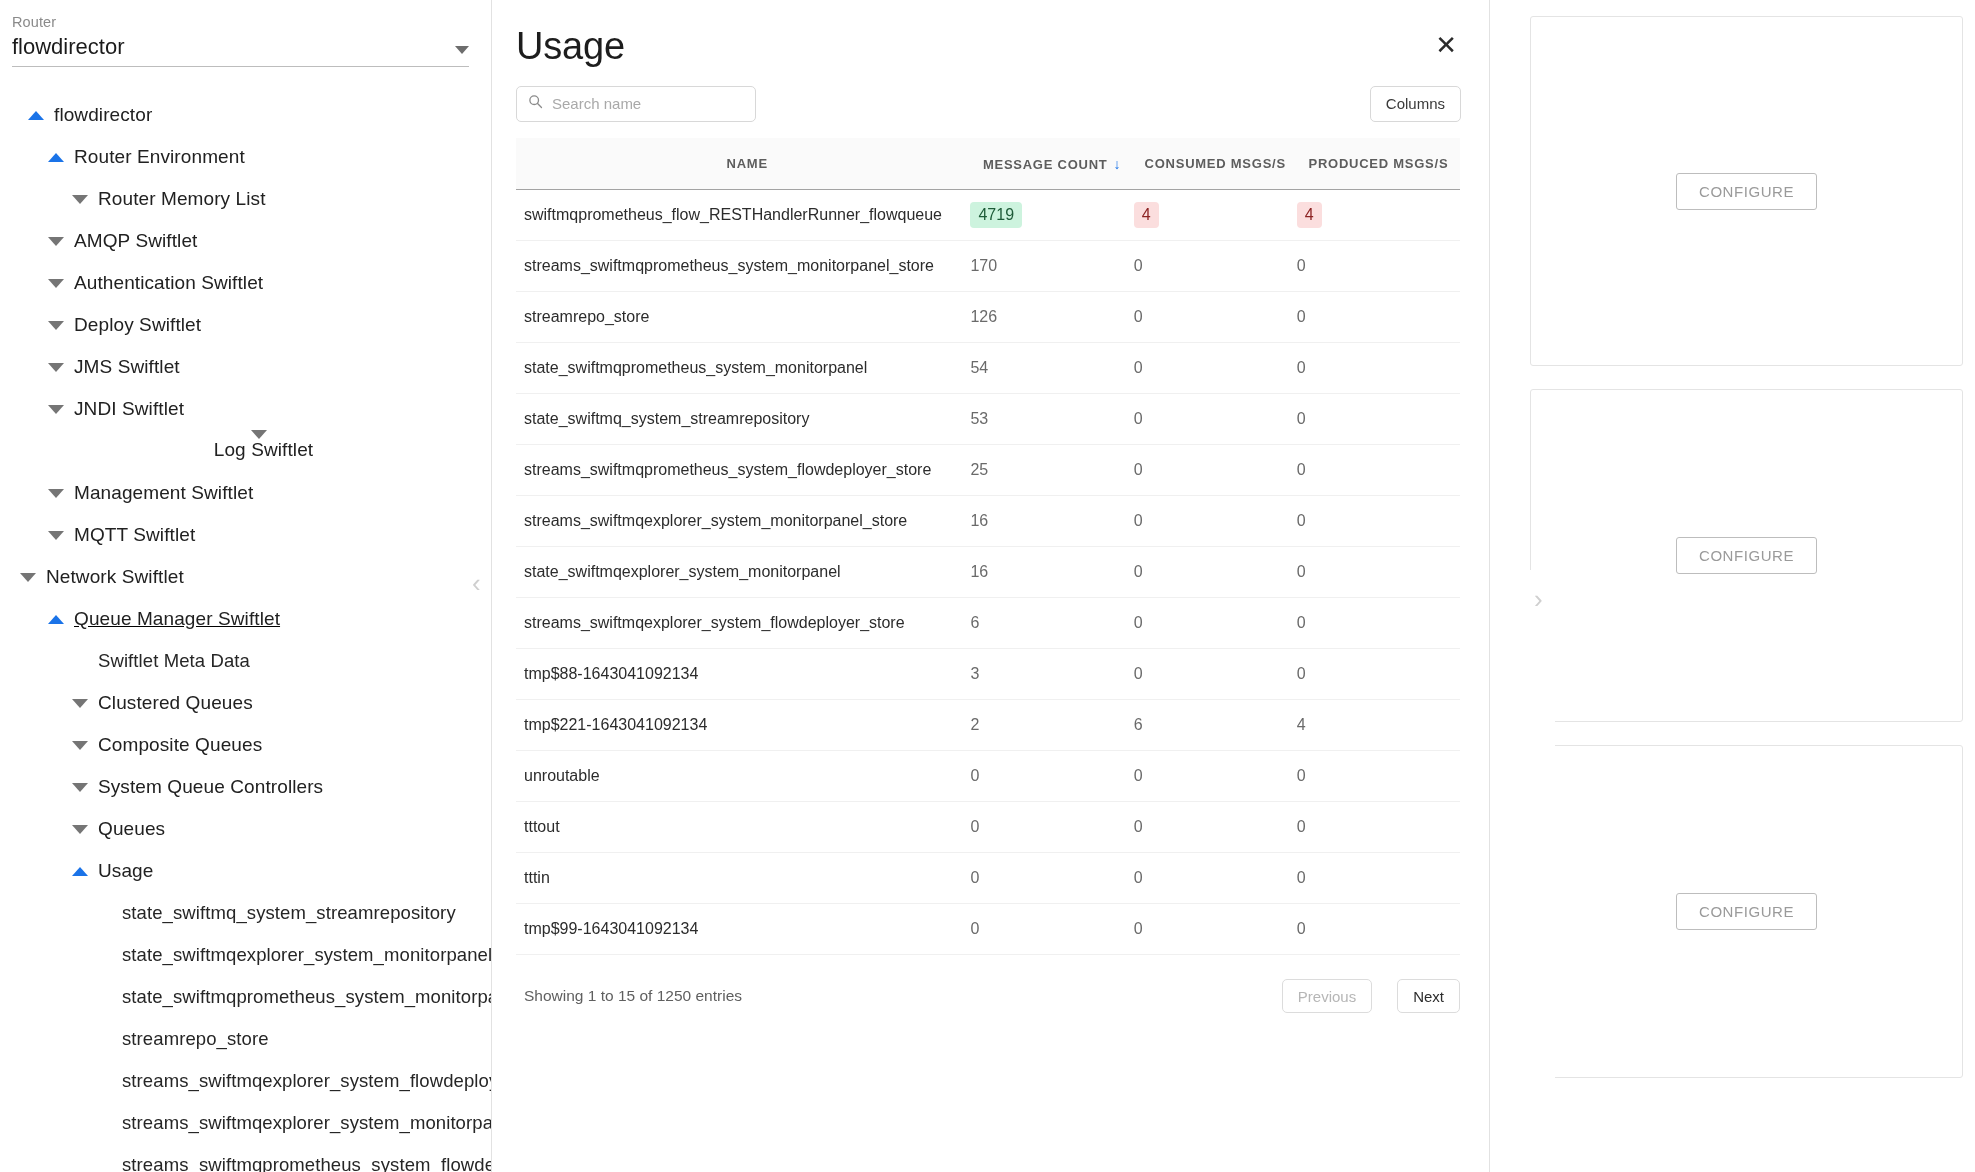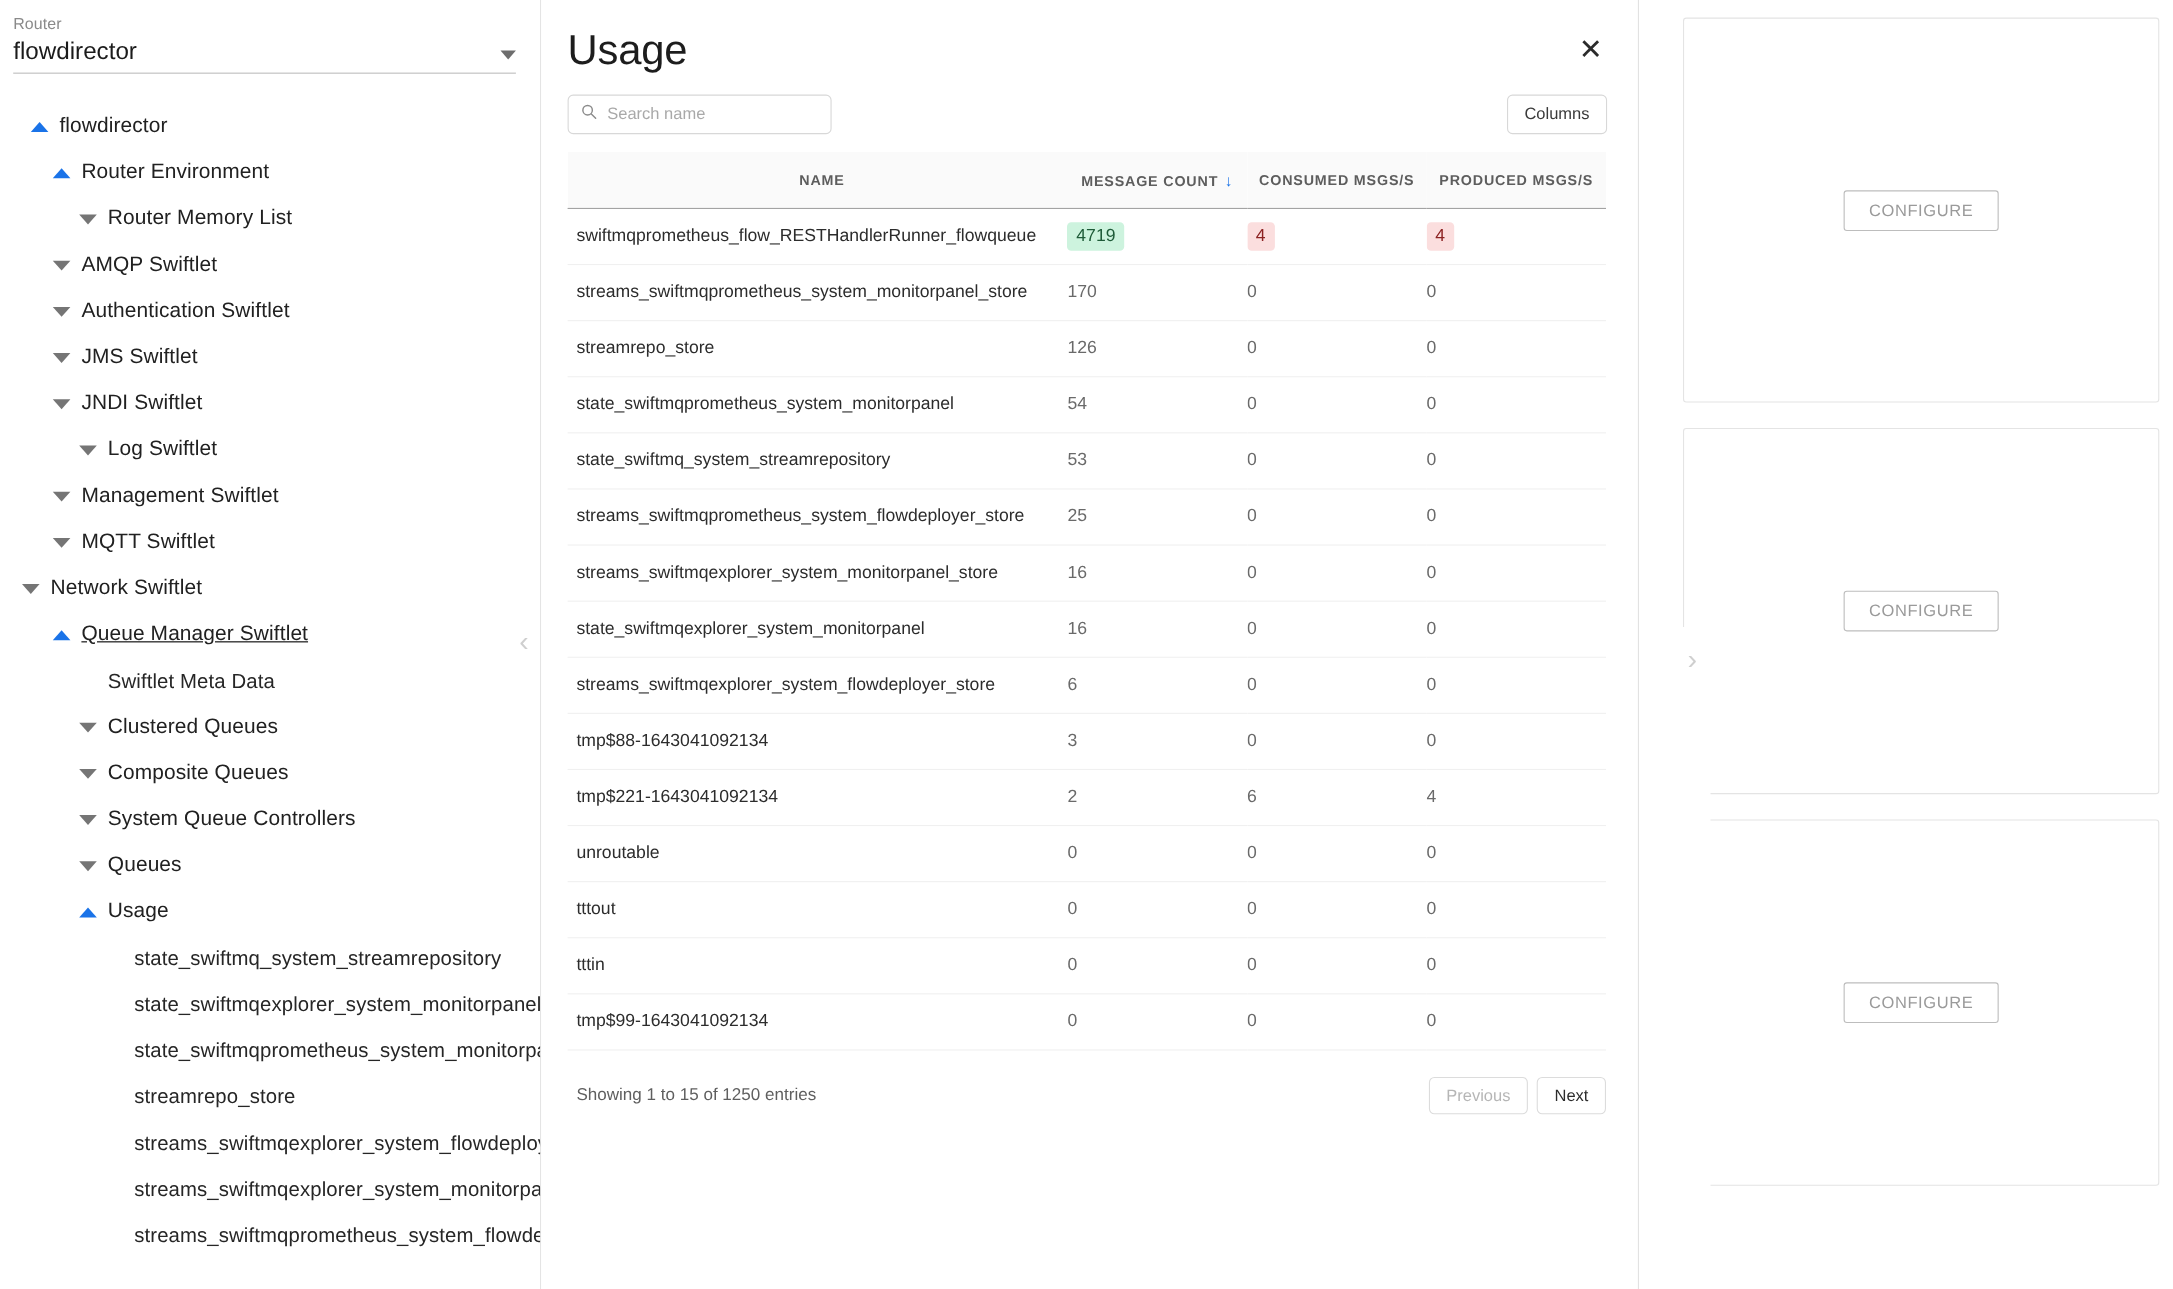--- a/index.html
+++ b/index.html
@@ -130,21 +130,21 @@
     font-size: 16px; line-height: 1.25;
   }
   .badge.green { background: #cdf3de; color: #1e5b38; }
   .badge.red   { background: #fbdede; color: #8c2323; }
 
   .tbl-foot {
     display: flex; justify-content: space-between; align-items: center;
     width: 944px; margin-top: 24px; padding-bottom: 8px;
   }
   .foot-info { font-size: 15.5px; color: #5f5f5f; padding-left: 8px; }
-  .pager { display: flex; gap: 8px; }
+  .pager { display: flex; gap: 25px; }
   .pg-btn {
     height: 34px; padding: 0 15px;
     border: 1px solid #dcdcdc; border-radius: 5px;
     background: #fff; font-family: inherit; font-size: 15px;
     cursor: pointer; display: flex; align-items: center;
   }
   .pg-btn.disabled { color: #b6b6b6; cursor: default; }
   .pg-btn.enabled  { color: #2c2c2c; }
 
   
@@ -209,27 +209,31 @@
         <div class="tnode" style="padding-left: 48px;">
           <span class="tri down"></span>
           <span class="tlabel">AMQP Swiftlet</span>
         </div>
         <div class="tnode" style="padding-left: 48px;">
           <span class="tri down"></span>
           <span class="tlabel">Authentication Swiftlet</span>
         </div>
         <div class="tnode" style="padding-left: 48px;">
           <span class="tri down"></span>
+          <span class="tlabel">Deploy Swiftlet</span>
+        </div>
+        <div class="tnode" style="padding-left: 48px;">
+          <span class="tri down"></span>
           <span class="tlabel">JMS Swiftlet</span>
         </div>
         <div class="tnode" style="padding-left: 48px;">
           <span class="tri down"></span>
           <span class="tlabel">JNDI Swiftlet</span>
         </div>
-        <div class="tnode" style="padding-left: 72px;">
+        <div class="tnode" style="padding-left: 36px; flex-direction: column;">
           <span class="tri down"></span>
           <span class="tlabel">Log Swiftlet</span>
         </div>
         <div class="tnode" style="padding-left: 48px;">
           <span class="tri down"></span>
           <span class="tlabel">Management Swiftlet</span>
         </div>
         <div class="tnode" style="padding-left: 48px;">
           <span class="tri down"></span>
           <span class="tlabel">MQTT Swiftlet</span>

